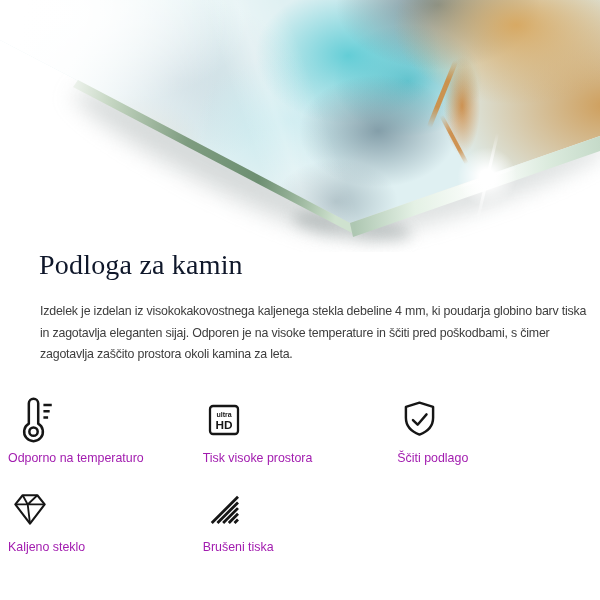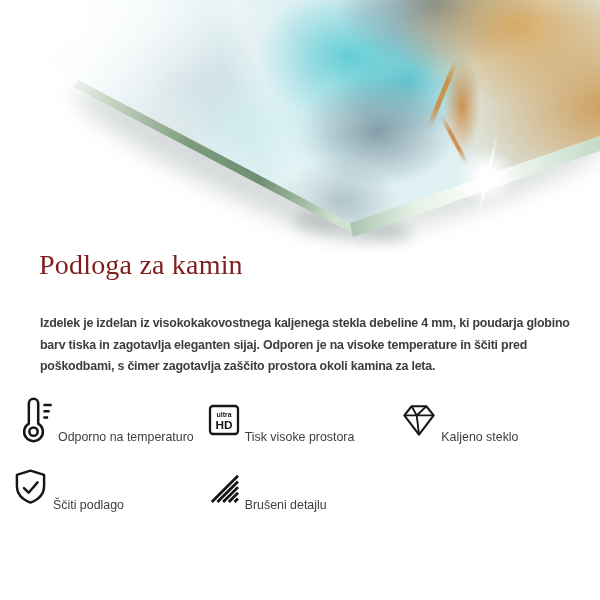--- a/index.html
+++ b/index.html
@@ -50,31 +50,31 @@
     background:radial-gradient(circle,#ffffff 0 18%,rgba(255,255,255,0.55) 40%,rgba(255,255,255,0) 70%);}
   .sparkle .ray-v{left:-1.5px;top:-45px;width:3px;height:90px;
     background:linear-gradient(to bottom,rgba(255,255,255,0),#ffffff 45%,#ffffff 55%,rgba(255,255,255,0));
     transform:rotate(13deg);}
   .sparkle .ray-h{left:-32px;top:-1.5px;width:64px;height:3px;
     background:linear-gradient(to right,rgba(255,255,255,0),#ffffff 45%,#ffffff 55%,rgba(255,255,255,0));
     transform:rotate(-19deg);}
 
   
   .title{position:absolute;left:39px;top:229px;font-family:"Liberation Serif","DejaVu Serif",serif;
-    font-weight:400;font-size:28px;line-height:34px;color:#7f1d1d;letter-spacing:0.2px;}
+    font-weight:400;font-size:28px;line-height:34px;color:#0f172a;letter-spacing:0.2px;}
   .title span{display:block;}
-  .desc{position:absolute;left:40px;top:313px;width:550px;font-size:12.4px;line-height:21.5px;
-    color:#3d3d3d;letter-spacing:-0.2px;font-weight:bold;}
+  .desc{position:absolute;left:40px;top:301px;width:550px;font-size:12.4px;line-height:21.5px;
+    color:#3d3d3d;letter-spacing:-0.2px;}
 
   
   .features{position:absolute;left:8px;top:394px;width:584px;display:grid;
     grid-template-columns:1fr 1fr 1fr;row-gap:16px;}
-  .feature{display:flex;align-items:flex-end;}
+  .feature{display:flex;flex-direction:column;align-items:flex-start;}
   .icon-slot{height:52px;display:flex;align-items:center;justify-content:center;}
-  .feature-label{margin-top:12px;font-size:12.4px;line-height:17px;color:#404040;}
+  .feature-label{margin-top:4px;font-size:12.4px;line-height:17px;color:#a21caf;}
   .ico{stroke:#161616;fill:none;stroke-width:2.4;}
   .ico text{stroke:none;fill:#161616;font-family:"Liberation Sans",sans-serif;}
 </style>
 </head>
 <body>
 
 <div class="canvas">
 
   <div class="hero">
     <div class="shadow-left"></div>
@@ -117,42 +117,42 @@
           <rect x="8" y="8" width="32" height="32" rx="3.5" stroke-width="2.6"></rect>
           <text x="24" y="21" font-size="8" font-weight="700" text-anchor="middle">ultra</text>
           <text x="24" y="34" font-size="13.5" font-weight="800" text-anchor="middle">HD</text>
         </svg>
       </div>
       <div class="feature-label">Tisk visoke prostora</div>
     </div>
 
     <div class="feature">
       <div class="icon-slot">
+        <svg class="ico" width="45" height="45" viewBox="0 0 48 48">
+          <path d="M24 5 L38.5 9.5 V21 c0 9.5 -6.5 15 -14.5 18 C16 36 9.5 30.5 9.5 21 V9.5 Z" stroke-width="2.6" stroke-linejoin="round"></path>
+          <path d="M17 23.5 L22 28.5 L31.5 17.5" stroke-width="2.6" stroke-linecap="round" stroke-linejoin="round"></path>
+        </svg>
+      </div>
+      <div class="feature-label">Ščiti podlago</div>
+    </div>
+
+    <div class="feature">
+      <div class="icon-slot">
         <svg class="ico" width="44" height="44" viewBox="0 0 48 48">
           <path d="M16 9 H32 L40 19 L24 40 L8 19 Z" stroke-width="2.3" stroke-linejoin="round"></path>
           <path d="M8 19 H40 M16 9 L21.5 19 L32 9 M21.5 19 L24 40" stroke-width="2"></path>
         </svg>
       </div>
       <div class="feature-label">Kaljeno steklo</div>
     </div>
 
     <div class="feature">
       <div class="icon-slot">
-        <svg class="ico" width="45" height="45" viewBox="0 0 48 48">
-          <path d="M24 5 L38.5 9.5 V21 c0 9.5 -6.5 15 -14.5 18 C16 36 9.5 30.5 9.5 21 V9.5 Z" stroke-width="2.6" stroke-linejoin="round"></path>
-          <path d="M17 23.5 L22 28.5 L31.5 17.5" stroke-width="2.6" stroke-linecap="round" stroke-linejoin="round"></path>
-        </svg>
-      </div>
-      <div class="feature-label">Ščiti podlago</div>
-    </div>
-
-    <div class="feature">
-      <div class="icon-slot">
         <svg class="ico" width="42" height="42" viewBox="0 0 48 48">
           <path d="M10 40 L40 10 M16.5 40 L40 16.5 M23 40 L40 23 M29.5 40 L40 29.5 M36 40 L40 36" stroke-width="3.2"></path>
         </svg>
       </div>
-      <div class="feature-label">Brušeni detajlu</div>
+      <div class="feature-label">Brušeni tiska</div>
     </div>
 
 
   </div>
 </div>
 
 </body></html>

